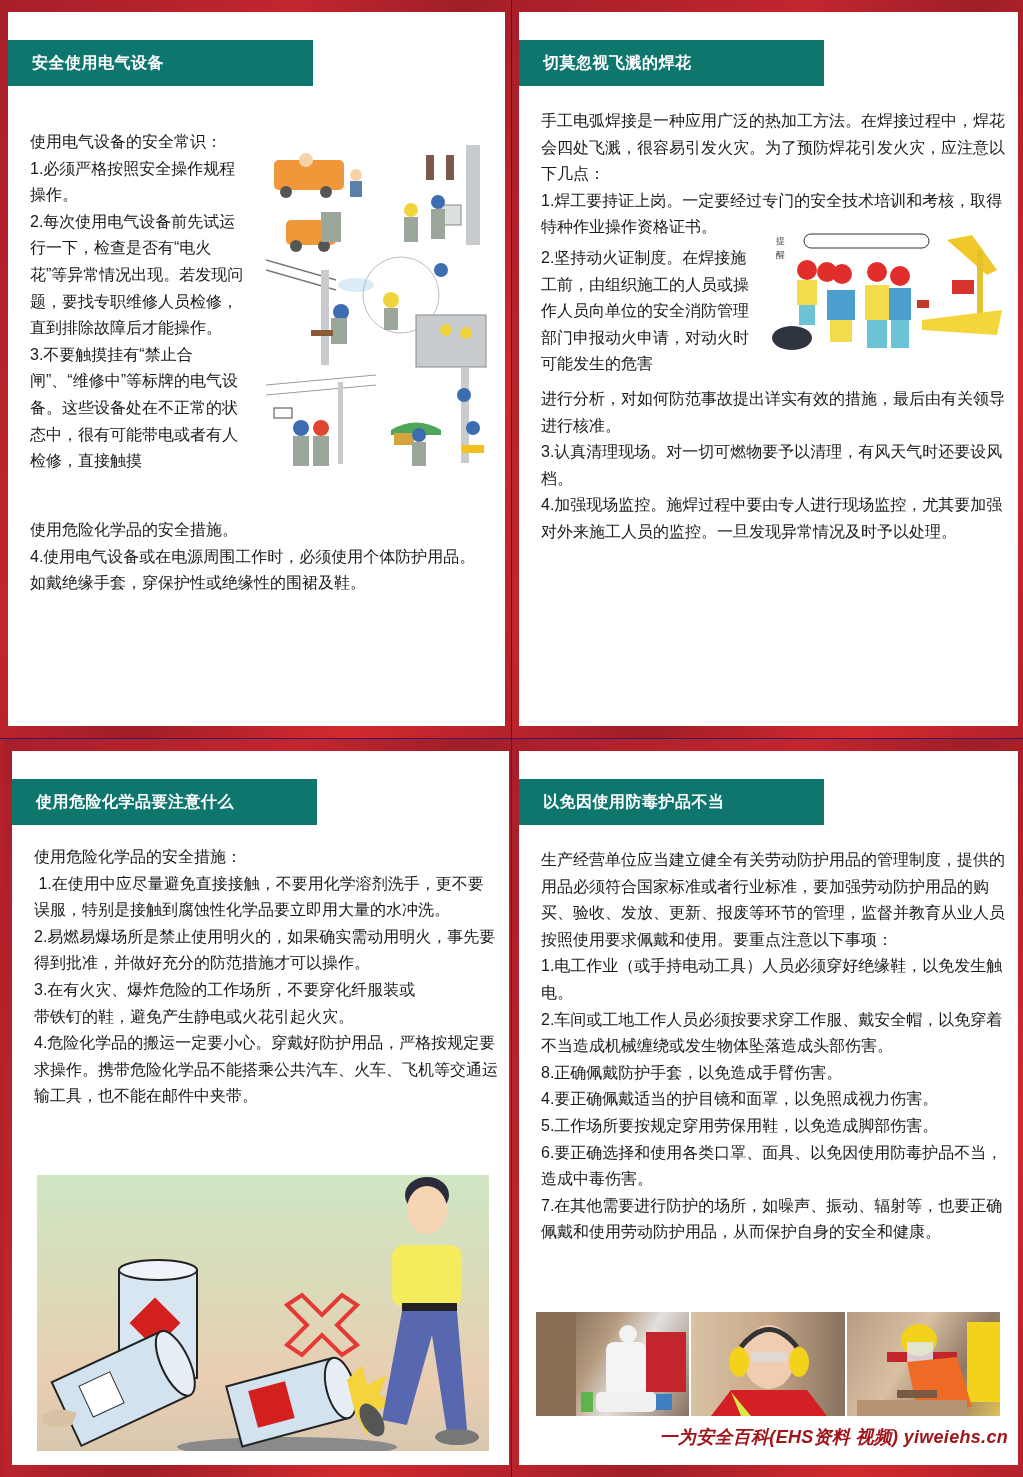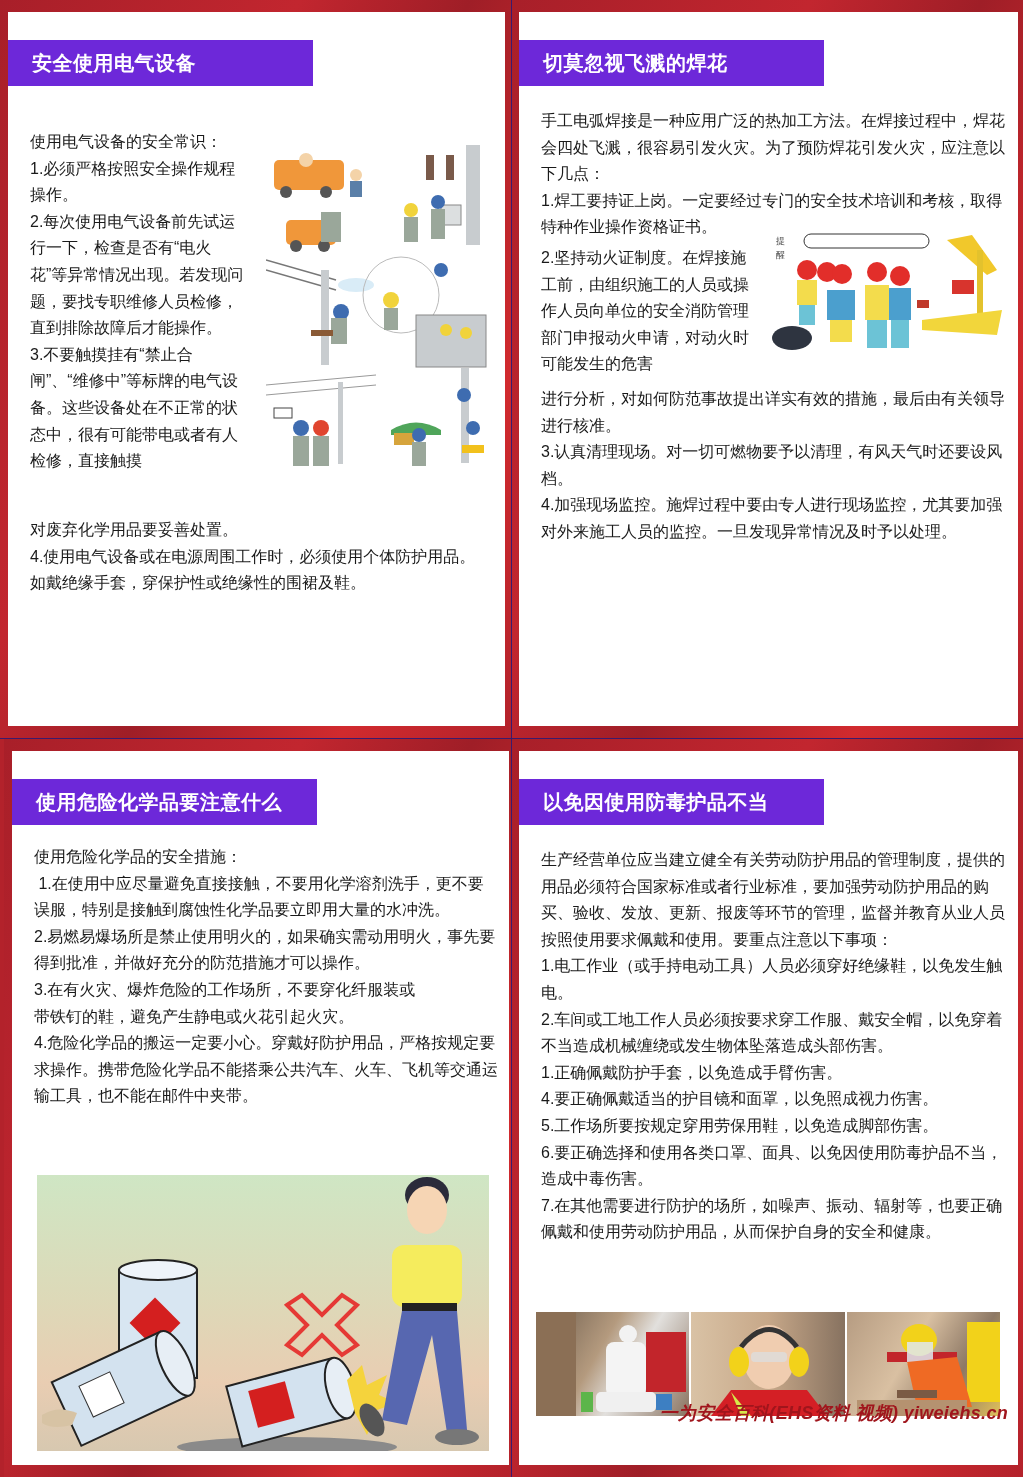--- a/index.html
+++ b/index.html
@@ -9,21 +9,21 @@
     background: linear-gradient(115deg, #a81f29 0%, #c2262f 35%, #9f1e27 55%, #d12a2e 80%, #b3222b 100%); }
   .q-tl { left: 0; top: 0; }
   .q-tr { left: 512px; top: 0; width: 511px; }
   .q-bl { left: 4px; top: 739px; }
   .q-br { left: 512px; top: 739px; width: 511px; }
   .vline { position: absolute; left: 511px; top: 0; width: 1px; height: 1477px; background: #3b1a6e; }
   .hline { position: absolute; left: 0; top: 738px; width: 1023px; height: 1px; background: #3b1a6e; }
   .card { position: absolute; background: #fff; left: 8px; top: 12px; right: 6px; bottom: 12px; }
   .q-tr .card, .q-br .card { left: 7px; right: 5px; padding-left: 13px; }
   .title-bar { position: absolute; left: 0; top: 28px; width: 305px; height: 46px;
-    background: #6d28d9; color: #fff; font-weight: bold; font-size: 20px; line-height: 46px; padding-left: 24px; letter-spacing: 0.5px; }
+    background: #0f766e; color: #fff; font-weight: bold; font-size: 16px; line-height: 46px; padding-left: 24px; letter-spacing: 0.5px; }
   .body-text { position: absolute; font-size: 16px; line-height: 26.6px; color: #1a1a1a; }
   .body-text p { margin: 0; }
   
   .tl-text-narrow { left: 22px; top: 117px; width: 215px; }
   .tl-text-wide { left: 22px; top: 505px; width: 460px; }
   .tl-illus { position: absolute; left: 258px; top: 118px; width: 225px; height: 345px; }
   
   .tr-text-top { left: 22px; top: 96px; width: 465px; }
   .tr-text-narrow { left: 22px; top: 233px; width: 220px; }
   .tr-illus { position: absolute; left: 253px; top: 218px; width: 232px; height: 125px; background: #fff; }
@@ -31,21 +31,21 @@
   
   .bl-text { left: 22px; top: 93px; width: 465px; }
   .bl-illus { position: absolute; left: 25px; top: 424px; width: 452px; height: 276px; background: linear-gradient(180deg,#cfe6c4 0%, #ddd9b8 45%, #e9cdb2 75%, #d7c8b0 100%); overflow: hidden; }
   
   .br-text { left: 22px; top: 96px; width: 465px; }
   .br-photos { position: absolute; left: 17px; top: 561px; width: 464px; height: 104px; display: flex; gap: 2px; }
   .photo { flex: 1; height: 104px; position: relative; overflow: hidden; }
   .photo-1 { background: linear-gradient(120deg,#6a5a4b,#b49a7e 40%,#e2e0dd 60%,#8a7360); }
   .photo-2 { background: linear-gradient(90deg,#d9c2a5,#c7a889 50%,#877260); }
   .photo-3 { background: linear-gradient(120deg,#b69c82,#d9c0a2 40%,#8d7865 70%,#e0c05a); }
-  .footer-brand { position: absolute; right: 10px; top: 650px; font-size: 18px; font-weight: bold; font-style: italic; color: #a0151c; letter-spacing: 0.3px; text-align: right; }
+  .footer-brand { position: absolute; right: 10px; top: 674px; font-size: 18px; font-weight: bold; font-style: italic; color: #a0151c; letter-spacing: 0.3px; text-align: right; }
 </style>
 </head>
 <body>
 
 <div class="quad q-tl">
   <div class="card">
     <div class="title-bar">安全使用电气设备</div>
     <div class="body-text tl-text-narrow">
       <p>使用电气设备的安全常识：</p>
       <p>1.必须严格按照安全操作规程操作。</p>
@@ -104,21 +104,21 @@
         <path d="M125 300 Q150 285 175 300 L175 305 L125 305 Z" fill="#4fa55a"></path>
         <rect x="128" y="303" width="20" height="12" fill="#d6a43c"></rect>
         <circle cx="153" cy="305" r="7" fill="#3e6cb0"></circle>
           <rect x="146" y="312" width="14" height="24" fill="#9aa79a"></rect>
         <circle cx="198" cy="265" r="7" fill="#3e6cb0"></circle>
           <circle cx="207" cy="298" r="7" fill="#3e6cb0"></circle>
         <rect x="196" y="315" width="22" height="8" fill="#f2c11c"></rect>
       </svg>
     </div>
     <div class="body-text tl-text-wide">
-      <p>对废弃化学用品要妥善处置。</p>
+      <p>使用危险化学品的安全措施。</p>
       <p>4.使用电气设备或在电源周围工作时，必须使用个体防护用品。如戴绝缘手套，穿保护性或绝缘性的围裙及鞋。</p>
     </div>
   </div>
 </div>
 
 <div class="quad q-tr">
   <div class="card">
     <div class="title-bar">切莫忽视飞溅的焊花</div>
     <div class="body-text tr-text-top">
       <p>手工电弧焊接是一种应用广泛的热加工方法。在焊接过程中，焊花会四处飞溅，很容易引发火灾。为了预防焊花引发火灾，应注意以下几点：</p>
@@ -211,21 +211,21 @@
   </div>
 </div>
 
 <div class="quad q-br">
   <div class="card">
     <div class="title-bar">以免因使用防毒护品不当</div>
     <div class="body-text br-text">
       <p>生产经营单位应当建立健全有关劳动防护用品的管理制度，提供的用品必须符合国家标准或者行业标准，要加强劳动防护用品的购买、验收、发放、更新、报废等环节的管理，监督并教育从业人员按照使用要求佩戴和使用。要重点注意以下事项：</p>
       <p>1.电工作业（或手持电动工具）人员必须穿好绝缘鞋，以免发生触电。</p>
       <p>2.车间或工地工作人员必须按要求穿工作服、戴安全帽，以免穿着不当造成机械缠绕或发生物体坠落造成头部伤害。</p>
-      <p>1.正确佩戴防护手套，以免造成手臂伤害。</p>
+      <p>8.正确佩戴防护手套，以免造成手臂伤害。</p>
       <p>4.要正确佩戴适当的护目镜和面罩，以免照成视力伤害。</p>
       <p>5.工作场所要按规定穿用劳保用鞋，以免造成脚部伤害。</p>
       <p>6.要正确选择和使用各类口罩、面具、以免因使用防毒护品不当，造成中毒伤害。</p>
       <p>7.在其他需要进行防护的场所，如噪声、振动、辐射等，也要正确佩戴和使用劳动防护用品，从而保护自身的安全和健康。</p>
     </div>
     <div class="br-photos">
       <div class="photo photo-1">
         <svg width="154" height="104" viewBox="0 0 154 104">
           <rect x="0" y="0" width="40" height="104" fill="#8b6f55"></rect>
           <rect x="110" y="20" width="40" height="60" fill="#c2252b"></rect>

